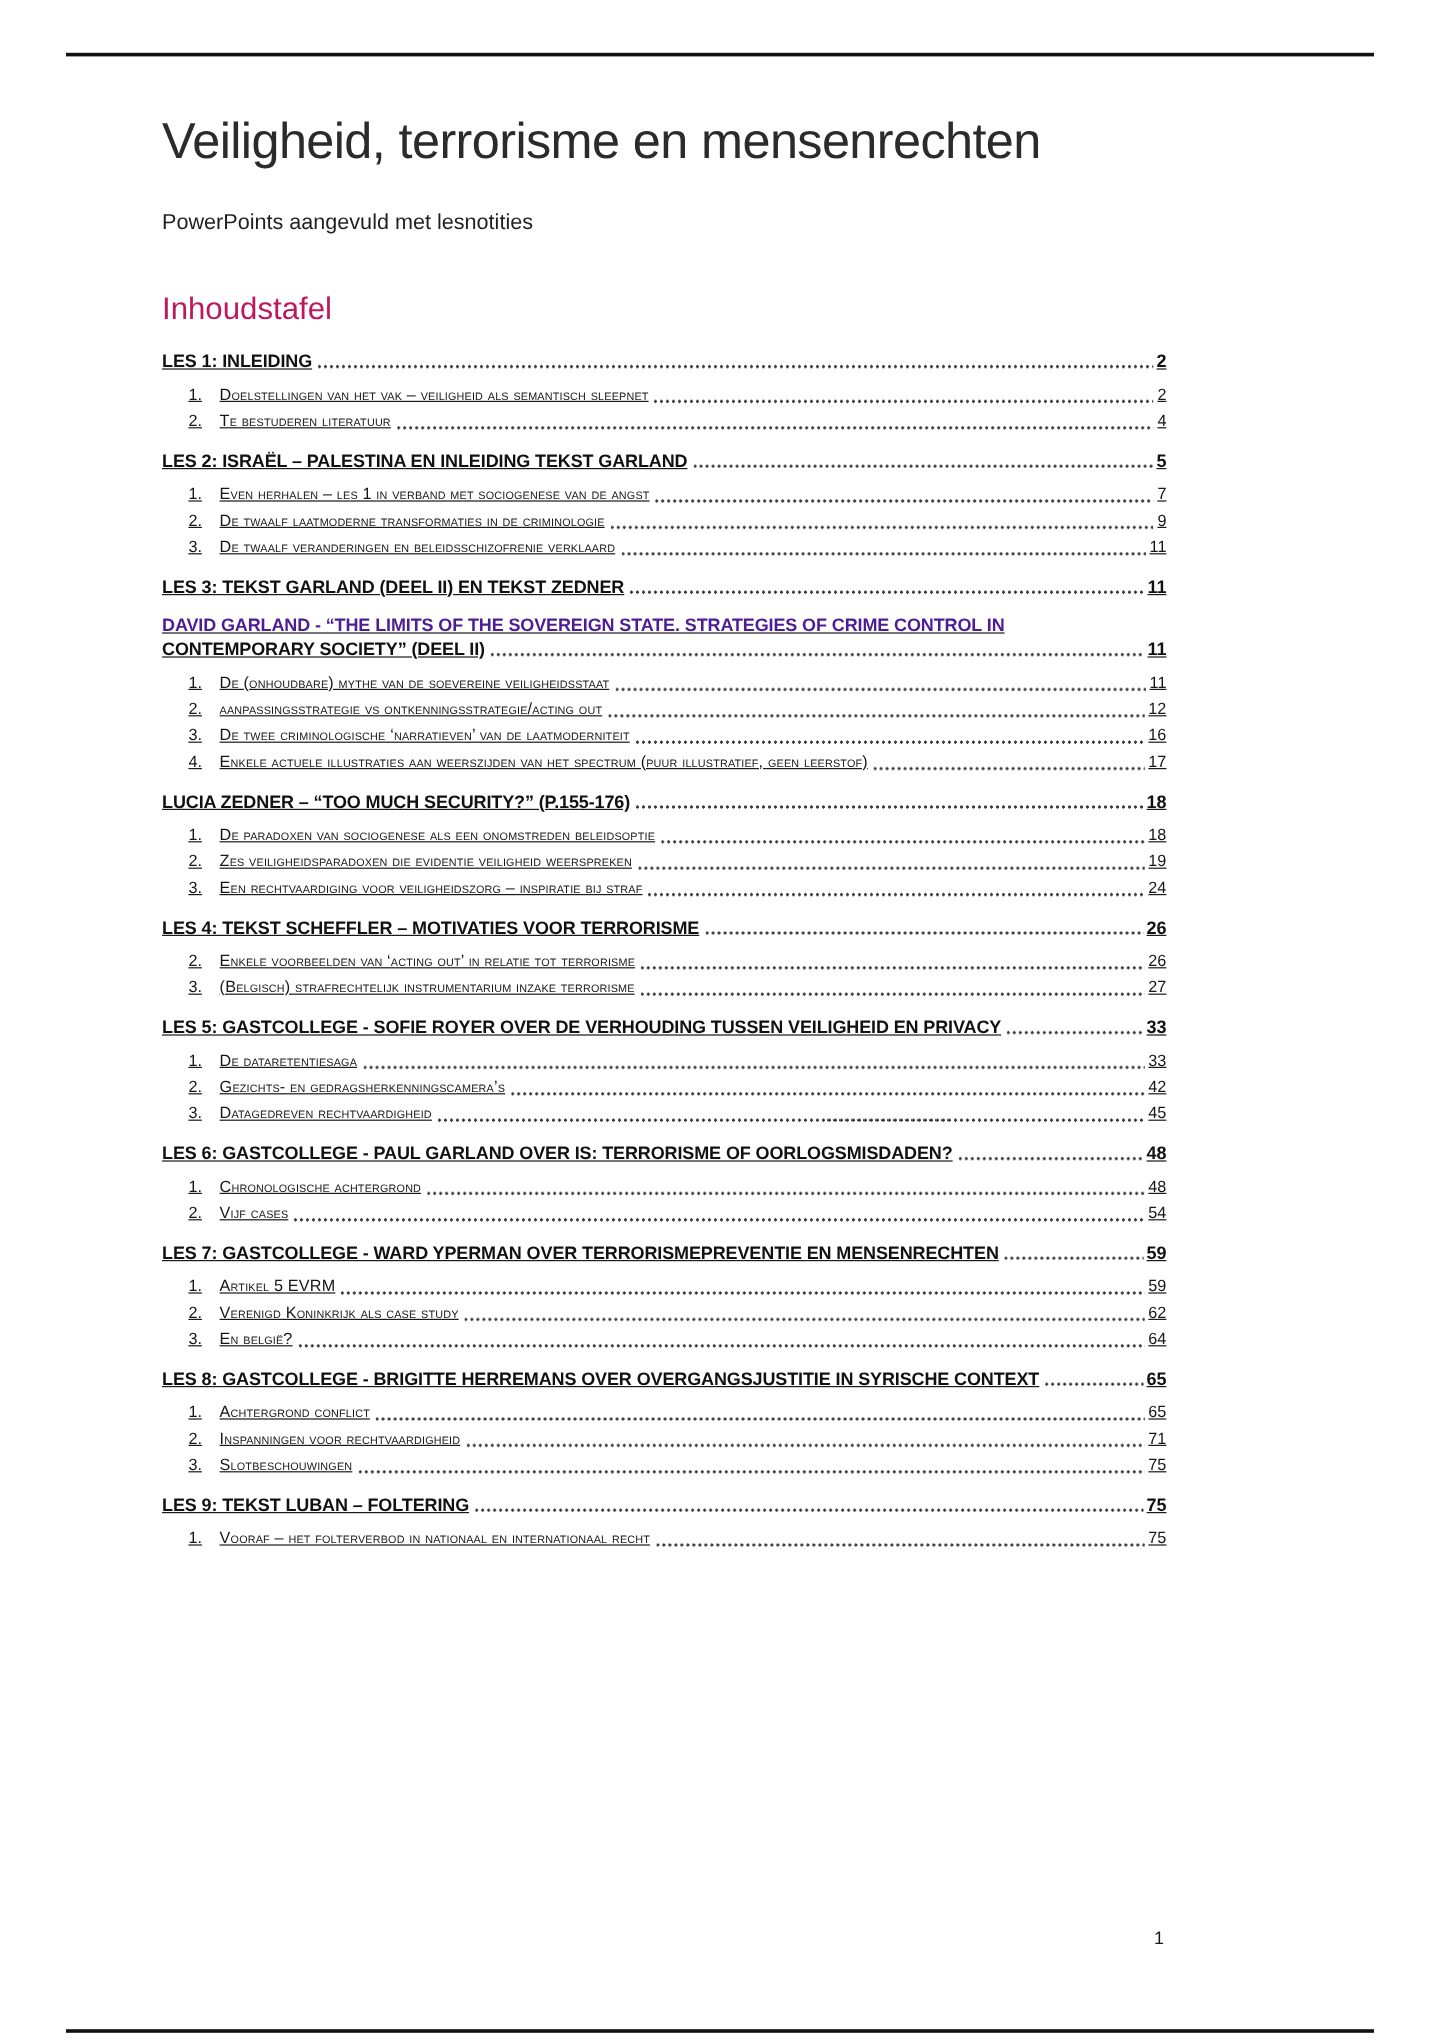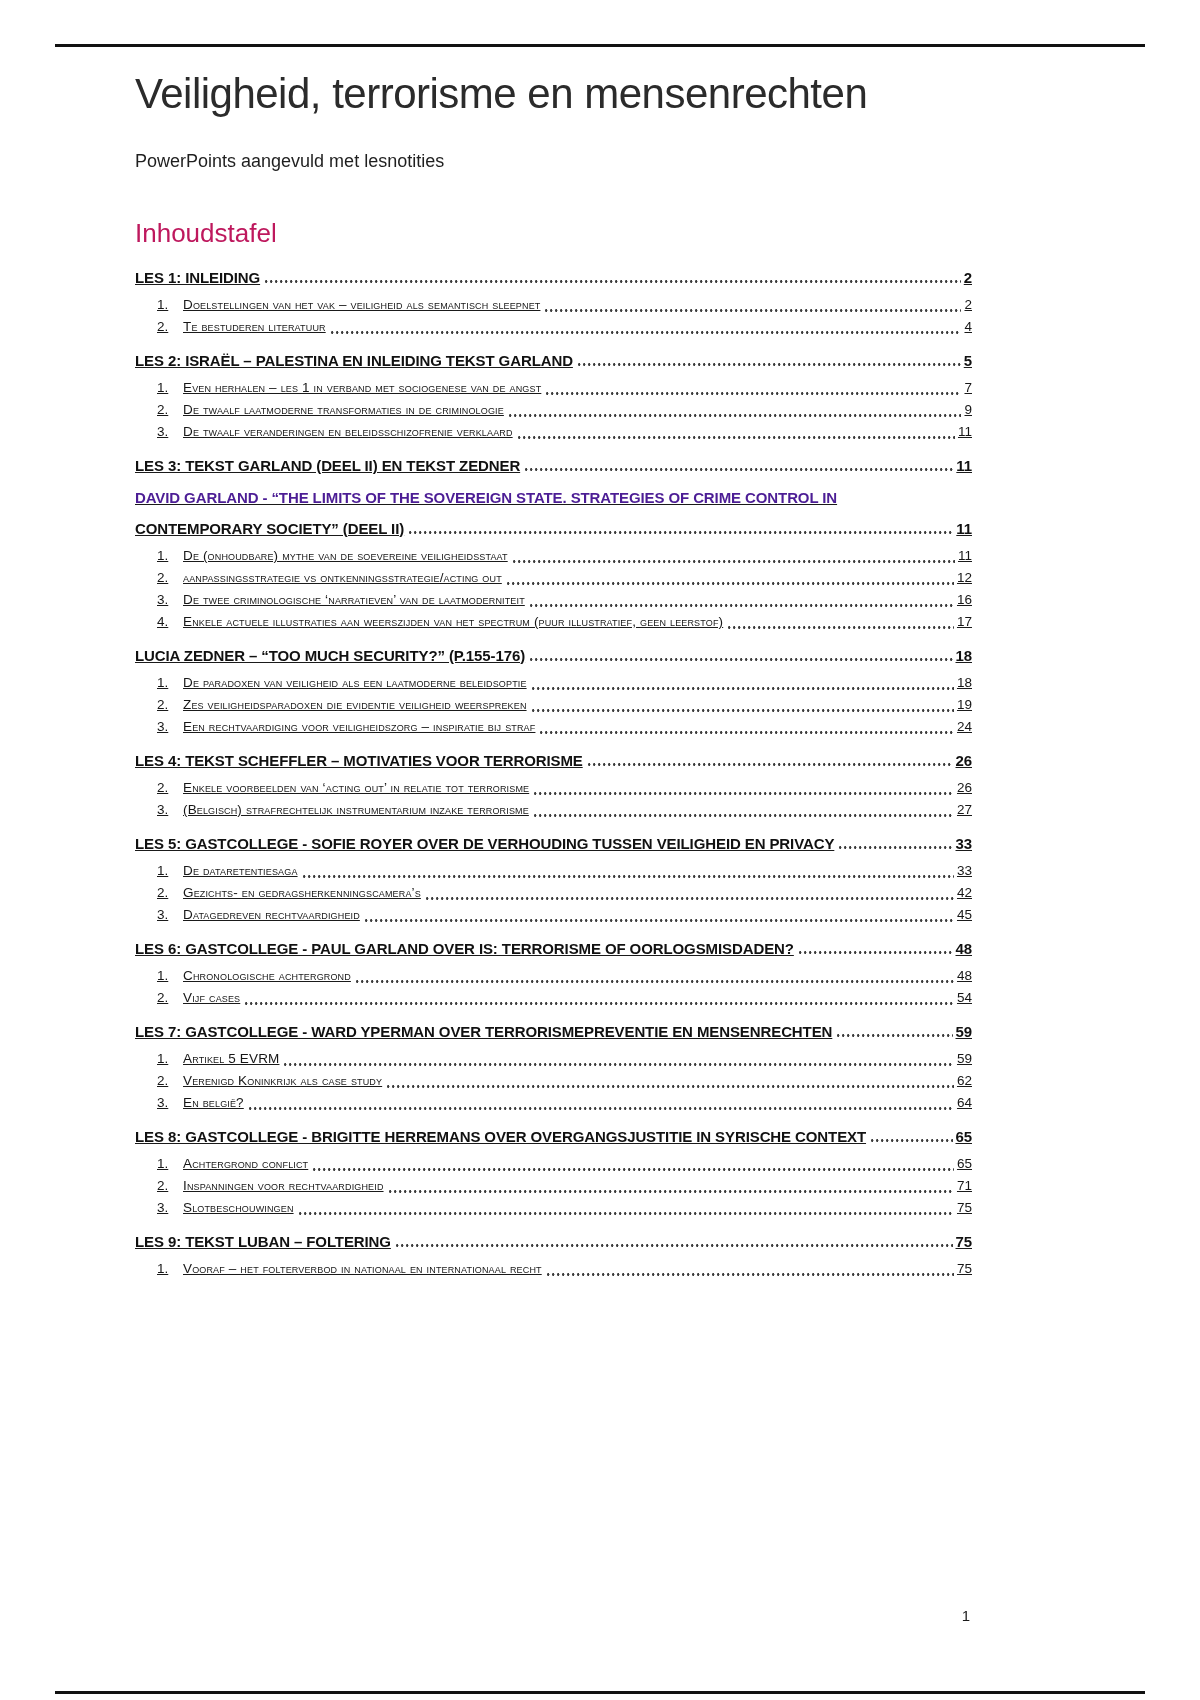--- a/index.html
+++ b/index.html
@@ -8,41 +8,41 @@
     width: 1200px; height: 1700px;
     font-family: "Liberation Sans", "DejaVu Sans", sans-serif;
     color: #1a1a1a;
     position: relative;
     overflow: hidden;
   }
   .page { position: absolute; inset: 0; background: #ffffff; }
   .rule { position: absolute; left: 55px; right: 55px; border-top: 3px solid #111; }
   .rule-top { top: 44px; }
   .rule-bottom { bottom: 6px; }
-  .content { padding: 68px 228px 0 135px; }
+  .content { padding: 92px 228px 0 135px; }
 
   .doc-title {
     font-size: 42px; line-height: 1.25; font-weight: 300;
     color: #2b2b2b; letter-spacing: -0.5px; white-space: nowrap;
   }
   .doc-subtitle { margin-top: 30px; font-size: 18px; color: #1f1f1f; }
   .toc-heading { margin-top: 46px; font-size: 26px; color: #be185d; font-weight: 400; }
   .toc { margin-top: 20px; text-decoration: underline; }
 
   .toc-row { display: flex; align-items: flex-end; }
   .leader {
     flex: 1 1 auto; min-width: 10px; height: 3px;
     margin: 0 3px 3px 5px;
     background-image: radial-gradient(circle at 1.2px 1.5px, #3d3d3d 1.1px, rgba(0,0,0,0) 1.45px);
     background-size: 5px 3px; background-repeat: repeat-x;
   }
 
   .toc-l1-row { margin: 14px 0 8px; font-size: 15px; font-weight: 700; letter-spacing: -0.1px; color: #111; }
   .toc-l1-pre { margin: 14px 0 0; font-size: 15px; font-weight: 700; letter-spacing: -0.1px; color: #4c1d95; line-height: 1.35; white-space: nowrap; }
-  .toc-l1-row.cont { margin-top: 12px; }
+  .toc-l1-row.cont { margin-top: 1px; }
   .l1-label { white-space: nowrap; }
   .l1-page { font-weight: 700; }
 
   .toc-children { margin-bottom: 5px; }
   .toc-l2-row { line-height: 22px; font-size: 13.5px; color: #161616; }
   .l2-num { flex: none; width: 48px; padding-left: 22px; }
   .l2-label { font-variant: small-caps; letter-spacing: 0.15px; white-space: nowrap; }
   .leader-sm { margin-bottom: 4px; }
 
   .footer-page-number {
@@ -168,21 +168,21 @@
   <div class="toc-section">
 
     <div class="toc-row toc-l1-row">
       <span class="l1-label">LUCIA ZEDNER – “TOO MUCH SECURITY?” (P.155-176)</span>
       <span class="leader"></span>
       <span class="l1-page">18</span>
     </div>
     <div class="toc-children">
   <div class="toc-row toc-l2-row">
     <span class="l2-num">1.</span>
-    <span class="l2-label">De paradoxen van veiligheid als een laatmoderne beleidsoptie</span>
+    <span class="l2-label">De paradoxen van sociogenese als een onomstreden beleidsoptie</span>
     <span class="leader leader-sm"></span>
     <span class="l2-page">18</span>
   </div>
 
   <div class="toc-row toc-l2-row">
     <span class="l2-num">2.</span>
     <span class="l2-label">Zes veiligheidsparadoxen die evidentie veiligheid weerspreken</span>
     <span class="leader leader-sm"></span>
     <span class="l2-page">19</span>
   </div>

